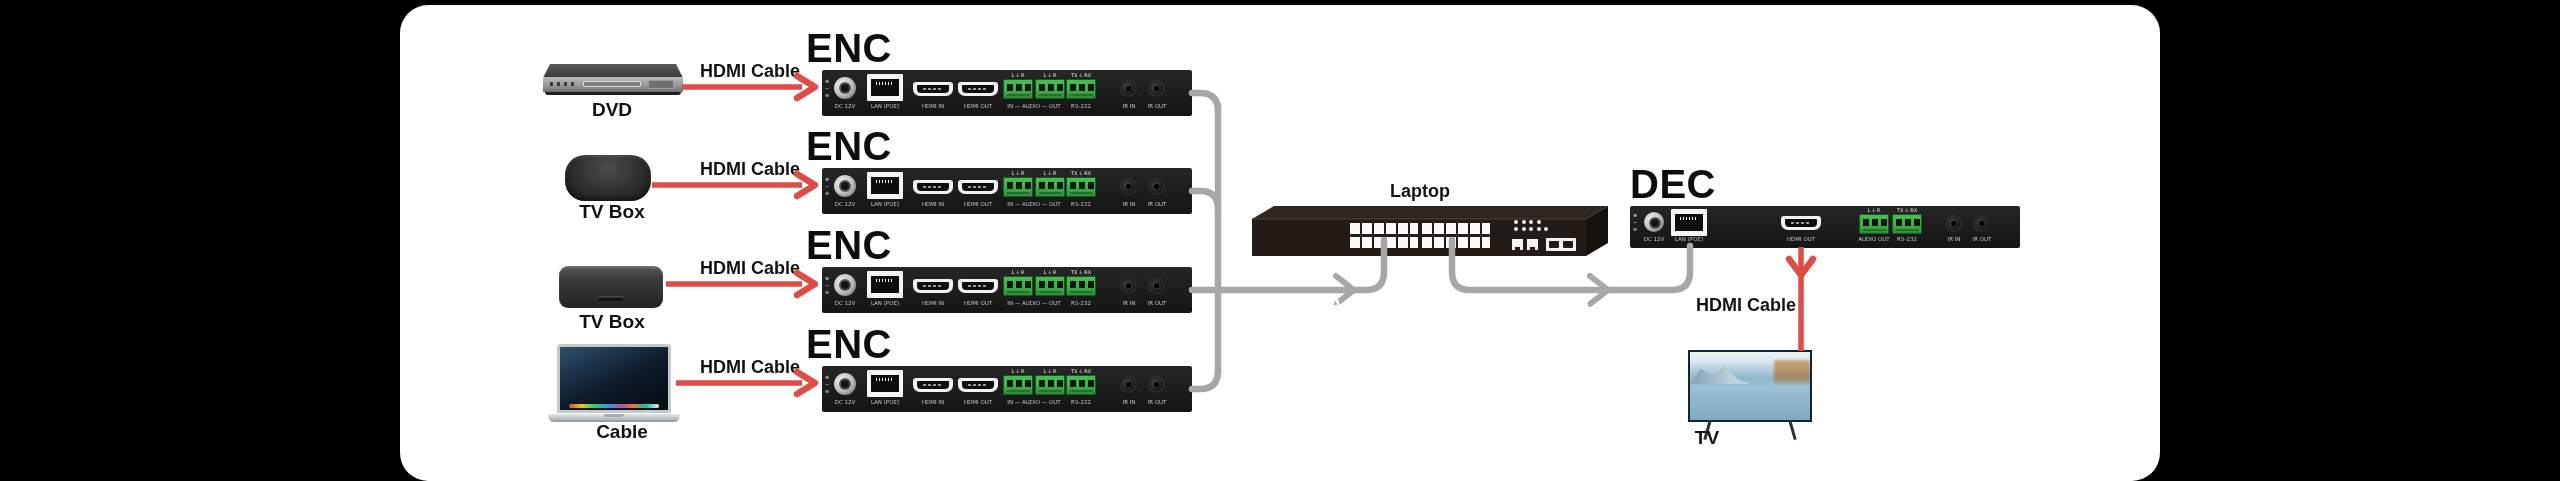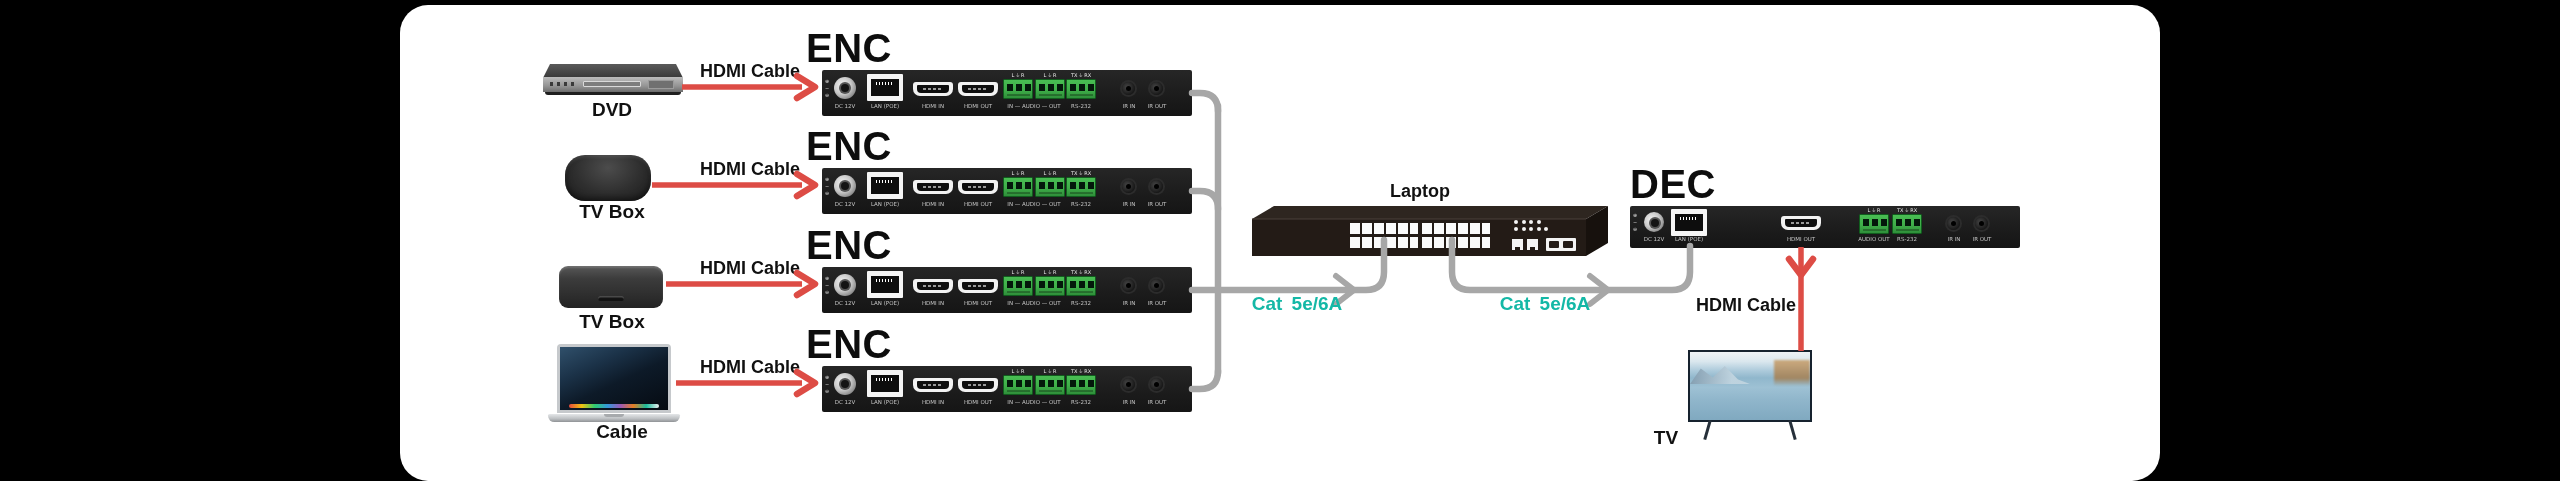--- a/index.html
+++ b/index.html
@@ -4,23 +4,23 @@
 <style>
   html,body{margin:0;padding:0;background:#000;}
   .canvas{position:relative;width:2560px;height:481px;background:#000;overflow:hidden;
           font-family:"Liberation Sans",sans-serif;}
   .panel{position:absolute;left:400px;top:5px;width:1760px;height:476px;background:#fff;border-radius:28px;}
 
   
   .big-title{position:absolute;font-size:40px;font-weight:800;color:#0d0d0d;letter-spacing:.5px;line-height:40px;z-index:6;}
   .src-label{position:absolute;font-size:19px;font-weight:700;color:#111;text-align:center;z-index:6;}
   .cable-label{position:absolute;font-size:18px;font-weight:700;color:#111;text-align:center;z-index:6;}
-  .cat-label{position:absolute;font-size:19px;font-weight:700;color:#14b8a6;text-align:center;word-spacing:4px;z-index:6;}
+  .cat-label{position:absolute;font-size:19px;font-weight:700;color:#ffffff;text-align:center;word-spacing:4px;z-index:6;}
   .switch-label{position:absolute;left:1370px;top:181px;width:100px;font-size:18px;font-weight:700;color:#111;text-align:center;z-index:6;}
-  .tv-label{position:absolute;left:1636px;top:427px;width:60px;font-size:19px;font-weight:700;color:#111;text-align:center;z-index:6;}
+  .tv-label{position:absolute;left:1677px;top:427px;width:60px;font-size:19px;font-weight:700;color:#111;text-align:center;z-index:6;}
 
   
   .row{position:absolute;left:0;width:2560px;height:130px;z-index:2;}
   .row1{top:70px;} .row2{top:168px;} .row3{top:267px;} .row4{top:366px;}
 
   
   .enc-box{position:absolute;left:822px;top:0;width:370px;height:46px;background:linear-gradient(180deg,#262626,#1b1b1b 60%,#151515);border-radius:2px;z-index:2;}
   .dec-box{position:absolute;left:1630px;top:206px;width:390px;height:42px;background:linear-gradient(180deg,#262626,#1b1b1b 60%,#151515);border-radius:2px;z-index:2;}
   .enc-box *,.dec-box *{box-sizing:border-box;}
 

